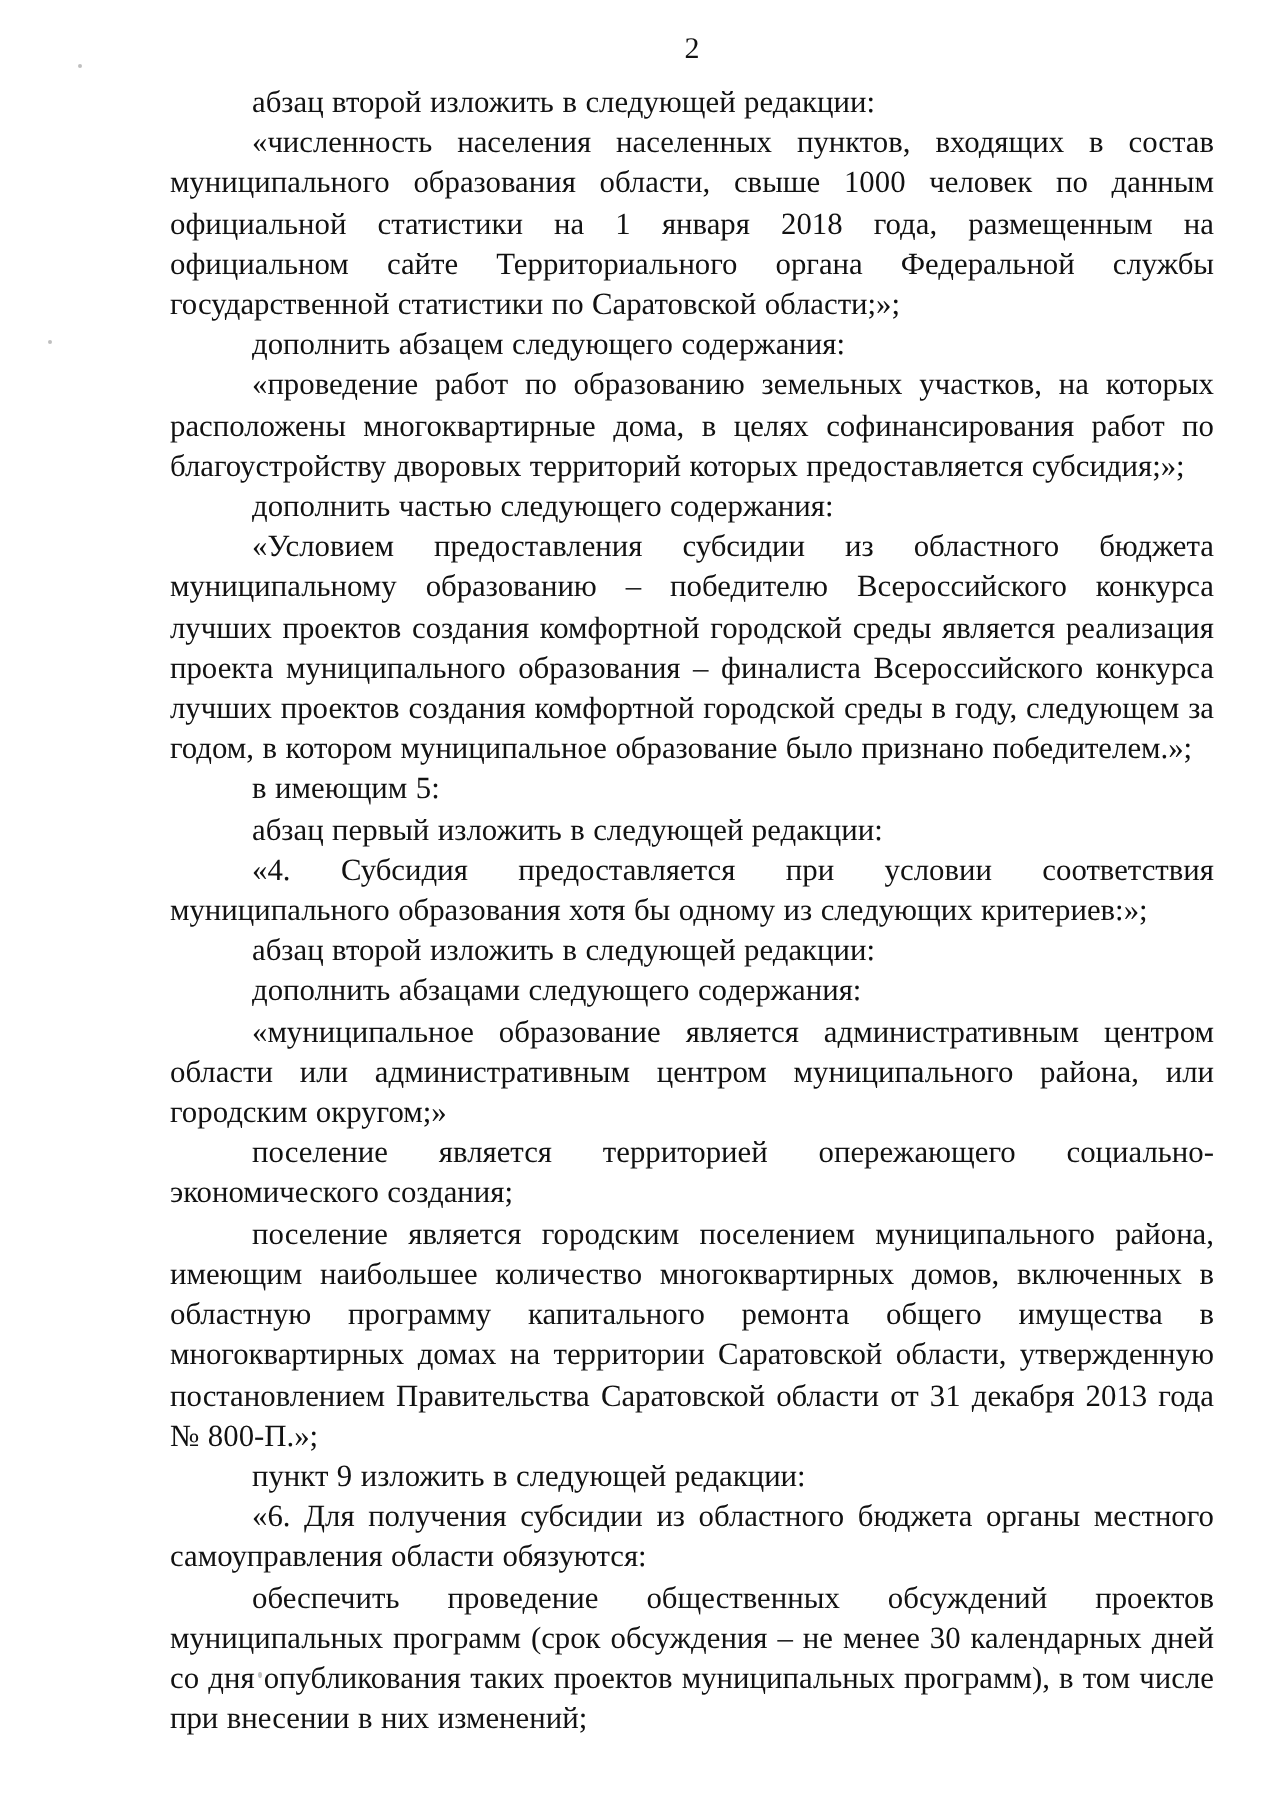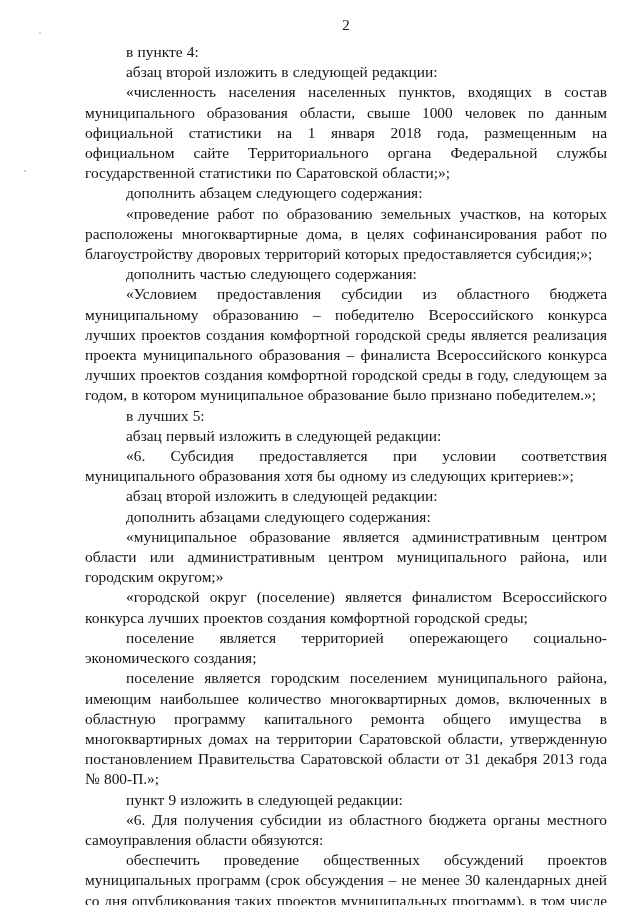--- a/index.html
+++ b/index.html
@@ -46,34 +46,32 @@
   .speck-1 { left: 39px;  top: 32px;  width: 2px; height: 2px; }
   .speck-2 { left: 24px;  top: 170px; width: 2px; height: 2px; }
   .speck-3 { left: 129px; top: 836px; width: 2px; height: 3px; }
 </style>
 </head>
 <body>
 
 <div class="page">
   <div class="page-number">2</div>
   <div class="content">
-    <p>в пункте 4:</p>
     <p>абзац второй изложить в следующей редакции:</p>
     <p>«численность населения населенных пунктов, входящих в состав муниципального образования области, свыше 1000 человек по данным официальной статистики на 1 января 2018 года, размещенным на официальном сайте Территориального органа Федеральной службы государственной статистики по Саратовской области;»;</p>
     <p>дополнить абзацем следующего содержания:</p>
     <p>«проведение работ по образованию земельных участков, на которых расположены многоквартирные дома, в целях софинансирования работ по благоустройству дворовых территорий которых предоставляется субсидия;»;</p>
     <p>дополнить частью следующего содержания:</p>
     <p>«Условием предоставления субсидии из областного бюджета муниципальному образованию – победителю Всероссийского конкурса лучших проектов создания комфортной городской среды является реализация проекта муниципального образования – финалиста Всероссийского конкурса лучших проектов создания комфортной городской среды в году, следующем за годом, в котором муниципальное образование было признано победителем.»;</p>
-    <p>в лучших 5:</p>
+    <p>в имеющим 5:</p>
     <p>абзац первый изложить в следующей редакции:</p>
-    <p>«6. Субсидия предоставляется при условии соответствия муниципального образования хотя бы одному из следующих критериев:»;</p>
+    <p>«4. Субсидия предоставляется при условии соответствия муниципального образования хотя бы одному из следующих критериев:»;</p>
     <p>абзац второй изложить в следующей редакции:</p>
     <p>дополнить абзацами следующего содержания:</p>
     <p>«муниципальное образование является административным центром области или административным центром муниципального района, или городским округом;»</p>
-    <p>«городской округ (поселение) является финалистом Всероссийского конкурса лучших проектов создания комфортной городской среды;</p>
     <p>поселение является территорией опережающего социально-экономического создания;</p>
     <p>поселение является городским поселением муниципального района, имеющим наибольшее количество многоквартирных домов, включенных в областную программу капитального ремонта общего имущества в многоквартирных домах на территории Саратовской области, утвержденную постановлением Правительства Саратовской области от 31 декабря 2013 года № 800-П.»;</p>
     <p>пункт 9 изложить в следующей редакции:</p>
     <p>«6. Для получения субсидии из областного бюджета органы местного самоуправления области обязуются:</p>
     <p>обеспечить проведение общественных обсуждений проектов муниципальных программ (срок обсуждения – не менее 30 календарных дней со дня опубликования таких проектов муниципальных программ), в том числе при внесении в них изменений;</p>
 
   </div>
   <span class="speck speck-1"></span>
   <span class="speck speck-2"></span>
   <span class="speck speck-3"></span>

